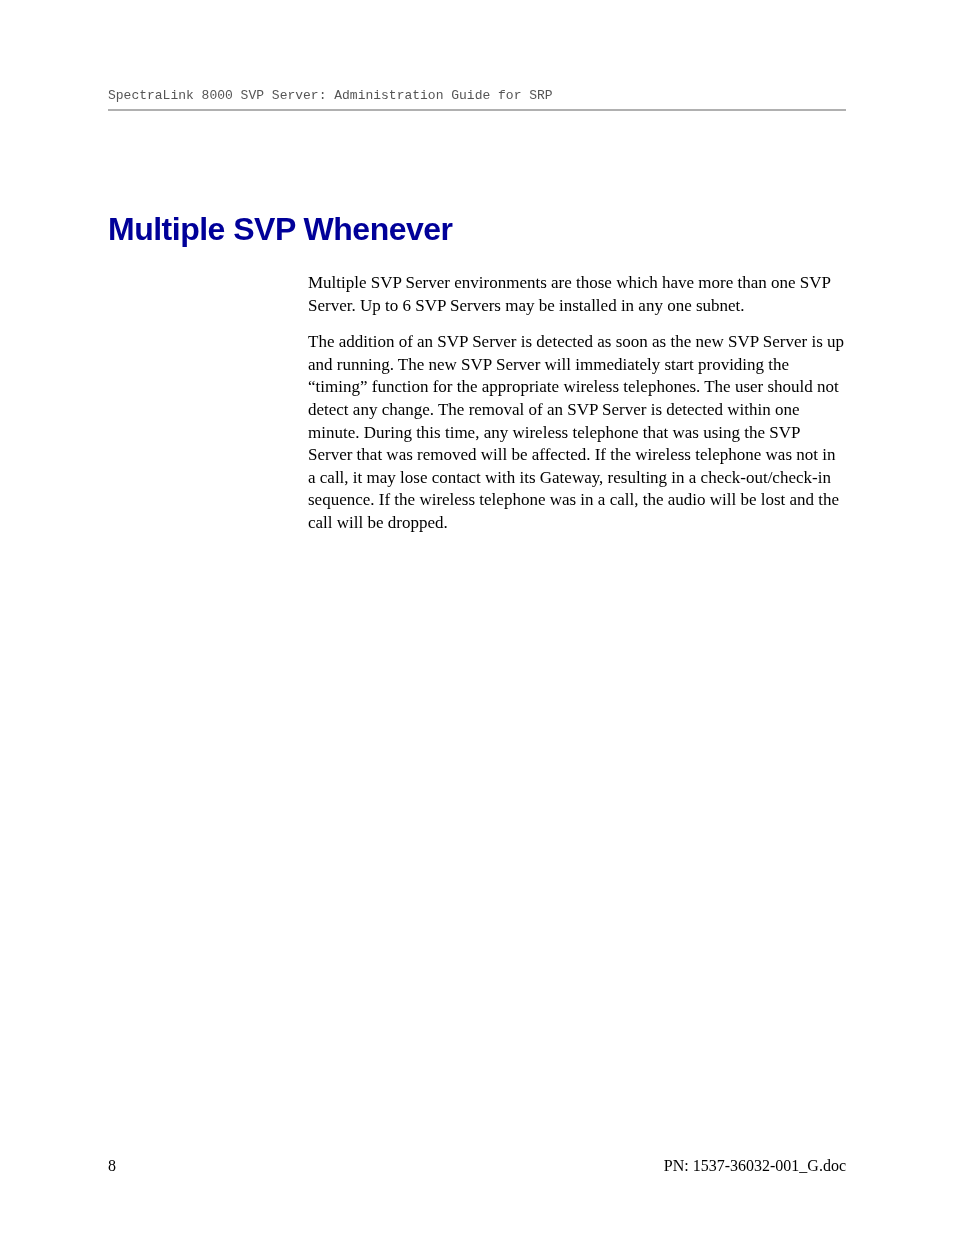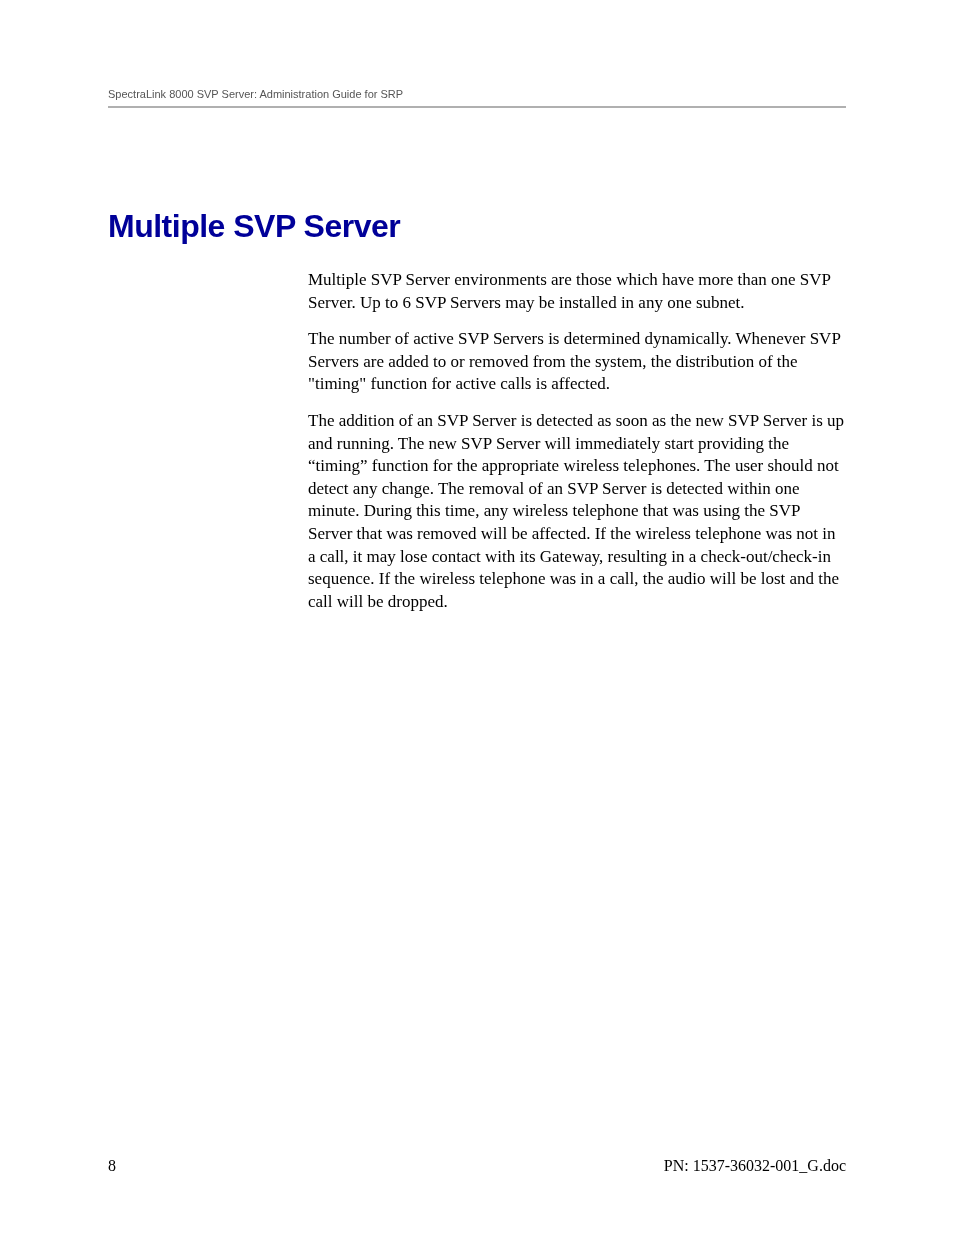--- a/index.html
+++ b/index.html
@@ -13,22 +13,22 @@
       background: #ffffff;
       font-family: Georgia, 'Times New Roman', serif;
       position: relative;
     }
     .page {
       padding: 88px 108px 0 108px;
       height: 100%;
       position: relative;
     }
     .header-text {
-      font-family: Liberation Sans, sans-serif;
-      font-size: 11px;
+      font-family: Liberation Mono, monospace;
+      font-size: 13px;
       color: #555;
       margin-bottom: 6px;
     }
     .header-rule {
       border: none;
       border-top: 2px solid #b0b0b0;
       margin-bottom: 100px;
     }
     .section-heading {
       font-family: Arial, Helvetica, sans-serif;
@@ -62,23 +62,22 @@
       color: #000;
     }
   </style>
 </head>
 <body>
 
 <div class="page">
   <div class="header-text">SpectraLink 8000 SVP Server: Administration Guide for SRP</div>
   <hr class="header-rule">
 
-  <h1 class="section-heading">Multiple SVP Server</h1>
+  <h1 class="section-heading">Multiple SVP Whenever</h1>
   <p class="body-para">Multiple SVP Server environments are those which have more than one SVP Server. Up to 6 SVP Servers may be installed in any one subnet.</p>
 
-  <p class="body-para">The number of active SVP Servers is determined dynamically. Whenever SVP Servers are added to or removed from the system, the distribution of the "timing" function for active calls is affected.</p>
   <p class="body-para">The addition of an SVP Server is detected as soon as the new SVP Server is up and running. The new SVP Server will immediately start providing the “timing” function for the appropriate wireless telephones. The user should not detect any change. The removal of an SVP Server is detected within one minute. During this time, any wireless telephone that was using the SVP Server that was removed will be affected. If the wireless telephone was not in a call, it may lose contact with its Gateway, resulting in a check-out/check-in sequence. If the wireless telephone was in a call, the audio will be lost and the call will be dropped.</p>
 
   <div class="footer">
     <span>8</span>
     <span>PN: 1537-36032-001_G.doc</span>
   </div>
 </div>
 
 </body></html>

